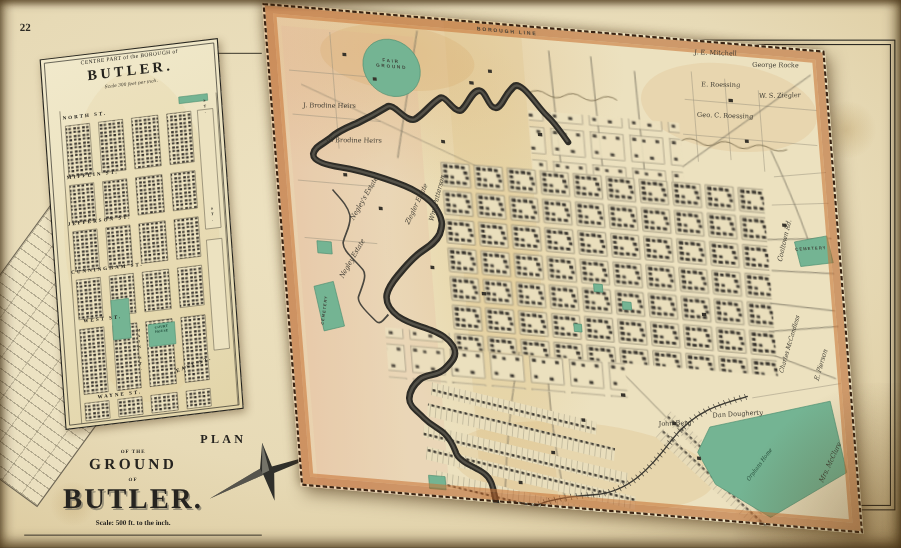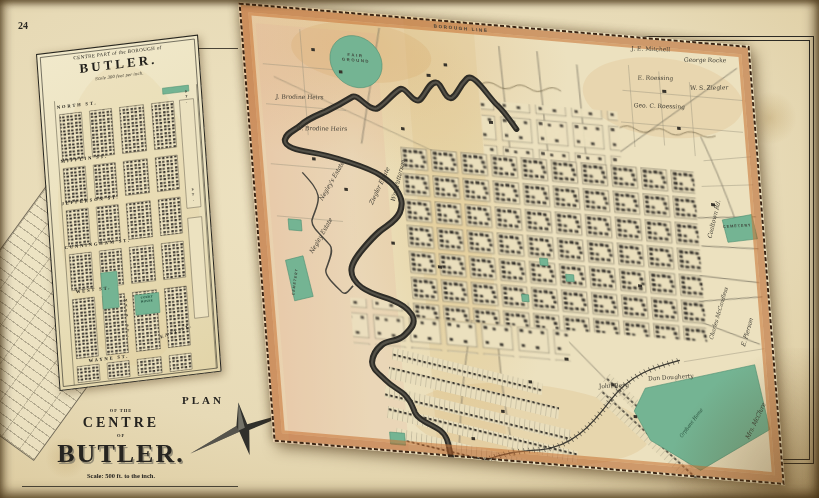--- a/index.html
+++ b/index.html
@@ -76,21 +76,21 @@
   <div class="spot" style="left:56px;top:88px;width:70px;height:60px;background:radial-gradient(circle,rgba(160,120,50,.22),transparent 70%);"></div>
   <div class="spot" style="left:140px;top:318px;width:46px;height:40px;background:radial-gradient(circle,rgba(160,120,50,.2),transparent 70%);"></div>
   <div class="spot" style="left:742px;top:92px;width:56px;height:52px;background:radial-gradient(circle,rgba(160,120,50,.24),transparent 70%);"></div>
   <div class="spot" style="left:44px;top:438px;width:44px;height:40px;background:radial-gradient(circle,rgba(160,120,50,.2),transparent 70%);"></div>
   <div class="curl"></div>
 
   <div class="frame25"></div>
   <div class="line24" style="left:150px;top:48px;width:88px;height:1px;"></div>
   <div class="line24" style="left:22px;top:486px;width:216px;height:1px;"></div>
 
-  <div class="pagenum" style="left:18px;top:20px;">24</div>
+  <div class="pagenum" style="left:18px;top:20px;">22</div>
   <div class="pagenum" style="left:785px;top:12px;margin-left:39px;">25</div>
 
   <div class="frag"></div>
 
   <div class="inset">
     <div class="ititle">
       <span class="t1">CENTRE PART of the BOROUGH of</span>
       <span class="t2">BUTLER.</span>
       <span class="t3">Scale 300 feet per inch.</span>
     </div>
@@ -153,21 +153,21 @@
     <span class="ilbl" style="left:102px;top:288px;transform:rotate(-14deg);">EAST ST.</span>
     <span class="ilbl vert" style="left:69px;top:252px;">MAIN ST.</span>
     <span class="ilbl vert" style="left:143px;top:52px;">ST.</span>
     <span class="ilbl vert" style="left:143px;top:150px;">ST.</span>
     <span class="ilbl tiny" style="left:80px;top:252px;width:24px;">COURT HOUSE</span>
   </div>
 
   <div class="title-block">
     <span class="l1">PLAN</span>
     <span class="l2">OF THE</span>
-    <span class="l3">CENTRE</span>
+    <span class="l3">GROUND</span>
     <span class="l4">OF</span>
     <span class="l5">BUTLER.</span>
     <span class="l6">Scale: 500 ft. to the inch.</span>
   </div>
 
   <svg class="compass" width="120" height="60" viewBox="0 0 120 60">
     <g transform="rotate(-10 60 30)">
       <polygon points="60,3 65,26 116,21 66,32 62,57 56,32 4,45 54,26" fill="#30302b"></polygon>
       <polygon points="60,3 62,29 55,31" fill="#8b897e" opacity="0.75"></polygon>
       <polygon points="4,45 54,26 56,32" fill="#6f6c62" opacity="0.6"></polygon>

